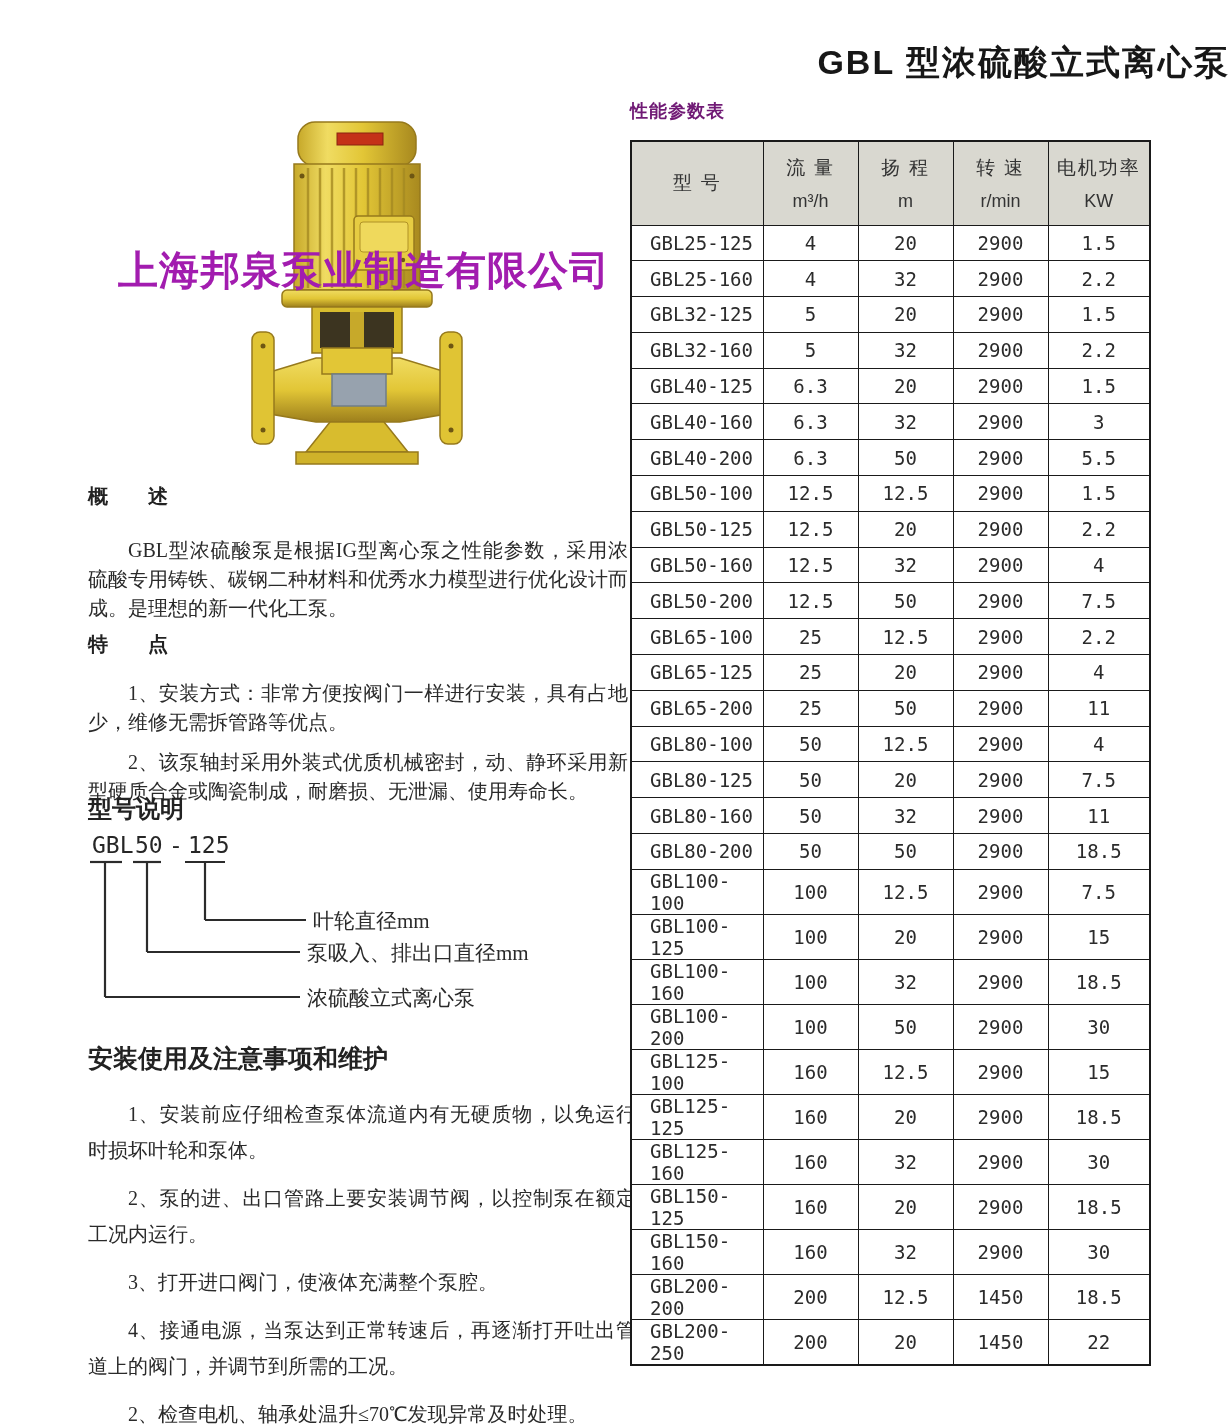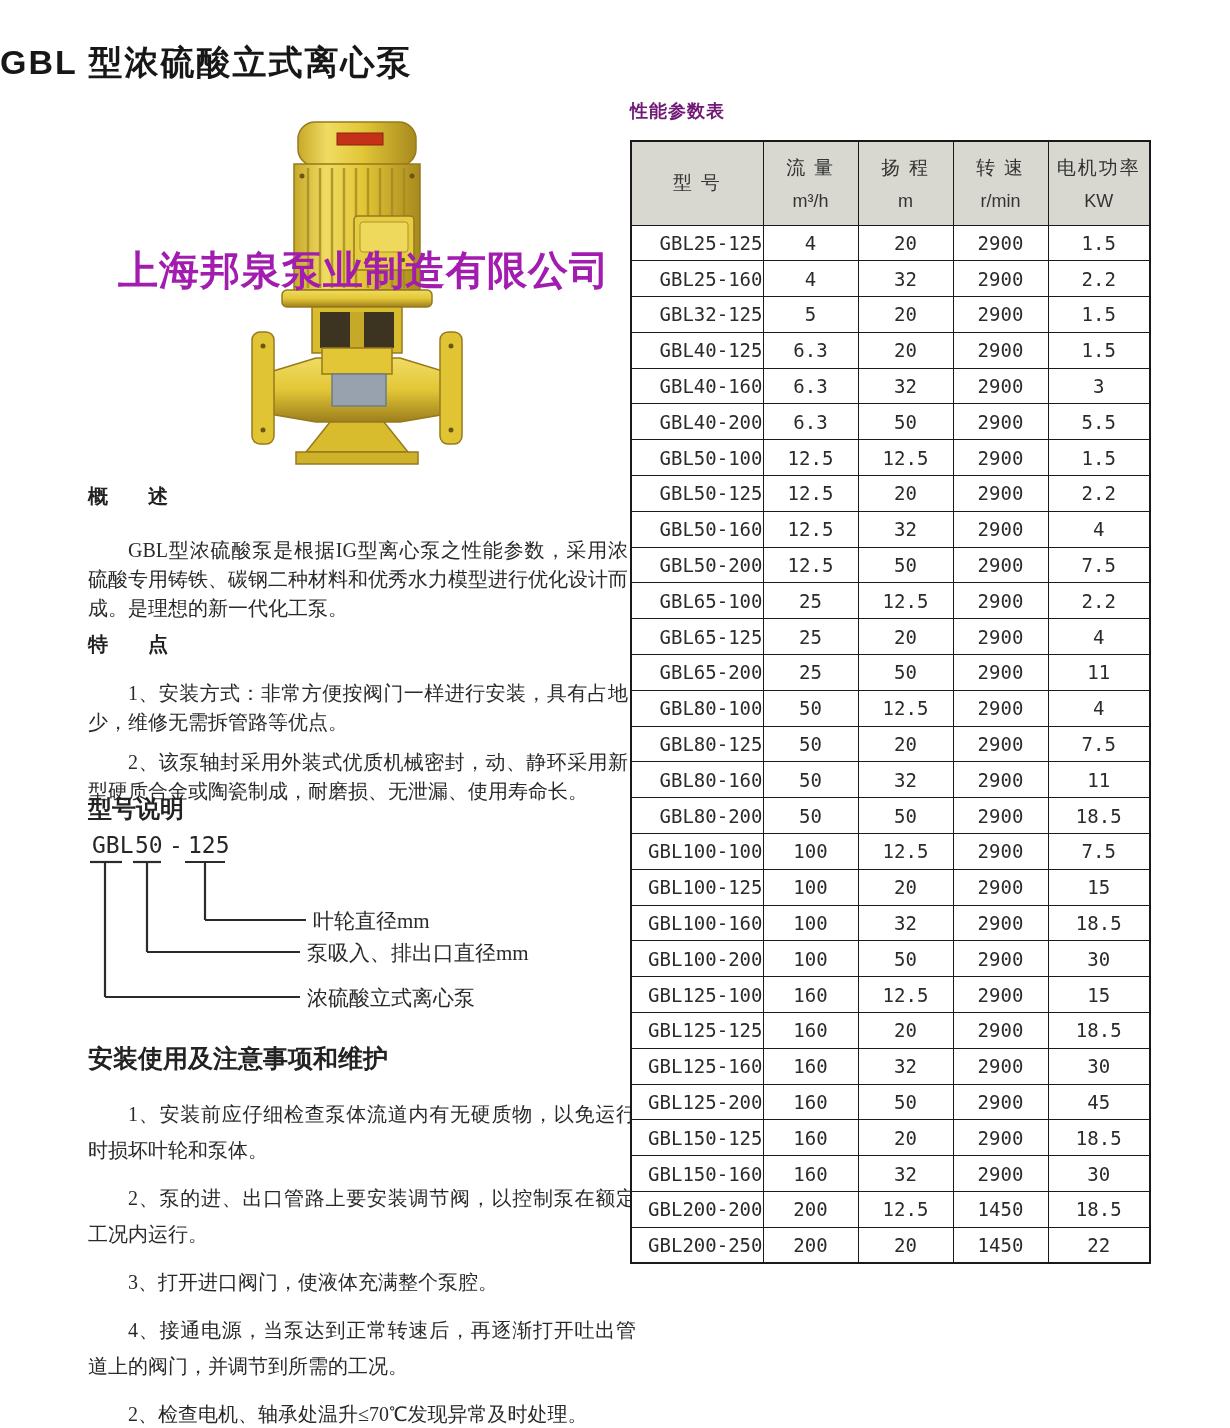--- a/index.html
+++ b/index.html
@@ -6,24 +6,25 @@
   html, body { background: #ffffff; }
   body {
     width: 1230px; height: 1428px;
     position: relative;
     font-family: "Liberation Serif", serif;
     color: #1c1c1c;
     overflow: hidden;
   }
   .page-title {
     position: absolute; top: 40px; left: 0; width: 1230px;
-    text-align: left;
+    text-align: right;
     font-family: "Liberation Sans", sans-serif;
     font-size: 34px; font-weight: bold; letter-spacing: 2px;
     color: #171717;
+    padding-left: 28px;
   }
   .perf-title {
     position: absolute; left: 630px; top: 99px;
     font-family: Liberation Serif, serif;
     font-size: 18px; font-weight: bold; color: #701a75;
     letter-spacing: 1px;
   }
   
   .figure {
     position: absolute; left: 88px; top: 115px; width: 537px; height: 355px;
@@ -68,21 +69,21 @@
     font-size: 19px; color: #333;
   }
   .th-name { letter-spacing: 2px; margin-bottom: 10px; }
   .th-name.solo { margin-bottom: 0; }
   .th-unit { font-family: Liberation Sans, sans-serif; font-size: 18px; }
   .perf-table tbody td {
     height: 35.8px;
     font-family: "DejaVu Sans Mono", monospace;
     font-size: 19px; color: #2b2b2b; text-align: center;
   }
-  .perf-table tbody td:first-child { text-align: right; padding-left: 6px; }
+  .perf-table tbody td:first-child { text-align: left; padding-left: 18px; }
   
   .diag-code { font-family: "DejaVu Sans Mono", monospace; font-size: 23px; fill: #262626; }
   .diag-label { font-family: "Liberation Serif", serif; font-size: 21px; fill: #2a2a2a; }
 </style>
 </head>
 <body>
 
 <h1 class="page-title">GBL 型浓硫酸立式离心泵</h1>
 <div class="perf-title">性能参数表</div>
 
@@ -255,20 +256,27 @@
         <td>2.2</td>
       </tr>
       <tr>
         <td>GBL32-125</td>
         <td>5</td>
         <td>20</td>
         <td>2900</td>
         <td>1.5</td>
       </tr>
       <tr>
+        <td>GBL32-160</td>
+        <td>5</td>
+        <td>32</td>
+        <td>2900</td>
+        <td>2.2</td>
+      </tr>
+      <tr>
         <td>GBL40-125</td>
         <td>6.3</td>
         <td>20</td>
         <td>2900</td>
         <td>1.5</td>
       </tr>
       <tr>
         <td>GBL40-160</td>
         <td>6.3</td>
         <td>32</td>
@@ -402,27 +410,20 @@
         <td>18.5</td>
       </tr>
       <tr>
         <td>GBL125-160</td>
         <td>160</td>
         <td>32</td>
         <td>2900</td>
         <td>30</td>
       </tr>
       <tr>
-        <td>GBL125-200</td>
-        <td>160</td>
-        <td>50</td>
-        <td>2900</td>
-        <td>45</td>
-      </tr>
-      <tr>
         <td>GBL150-125</td>
         <td>160</td>
         <td>20</td>
         <td>2900</td>
         <td>18.5</td>
       </tr>
       <tr>
         <td>GBL150-160</td>
         <td>160</td>
         <td>32</td>

